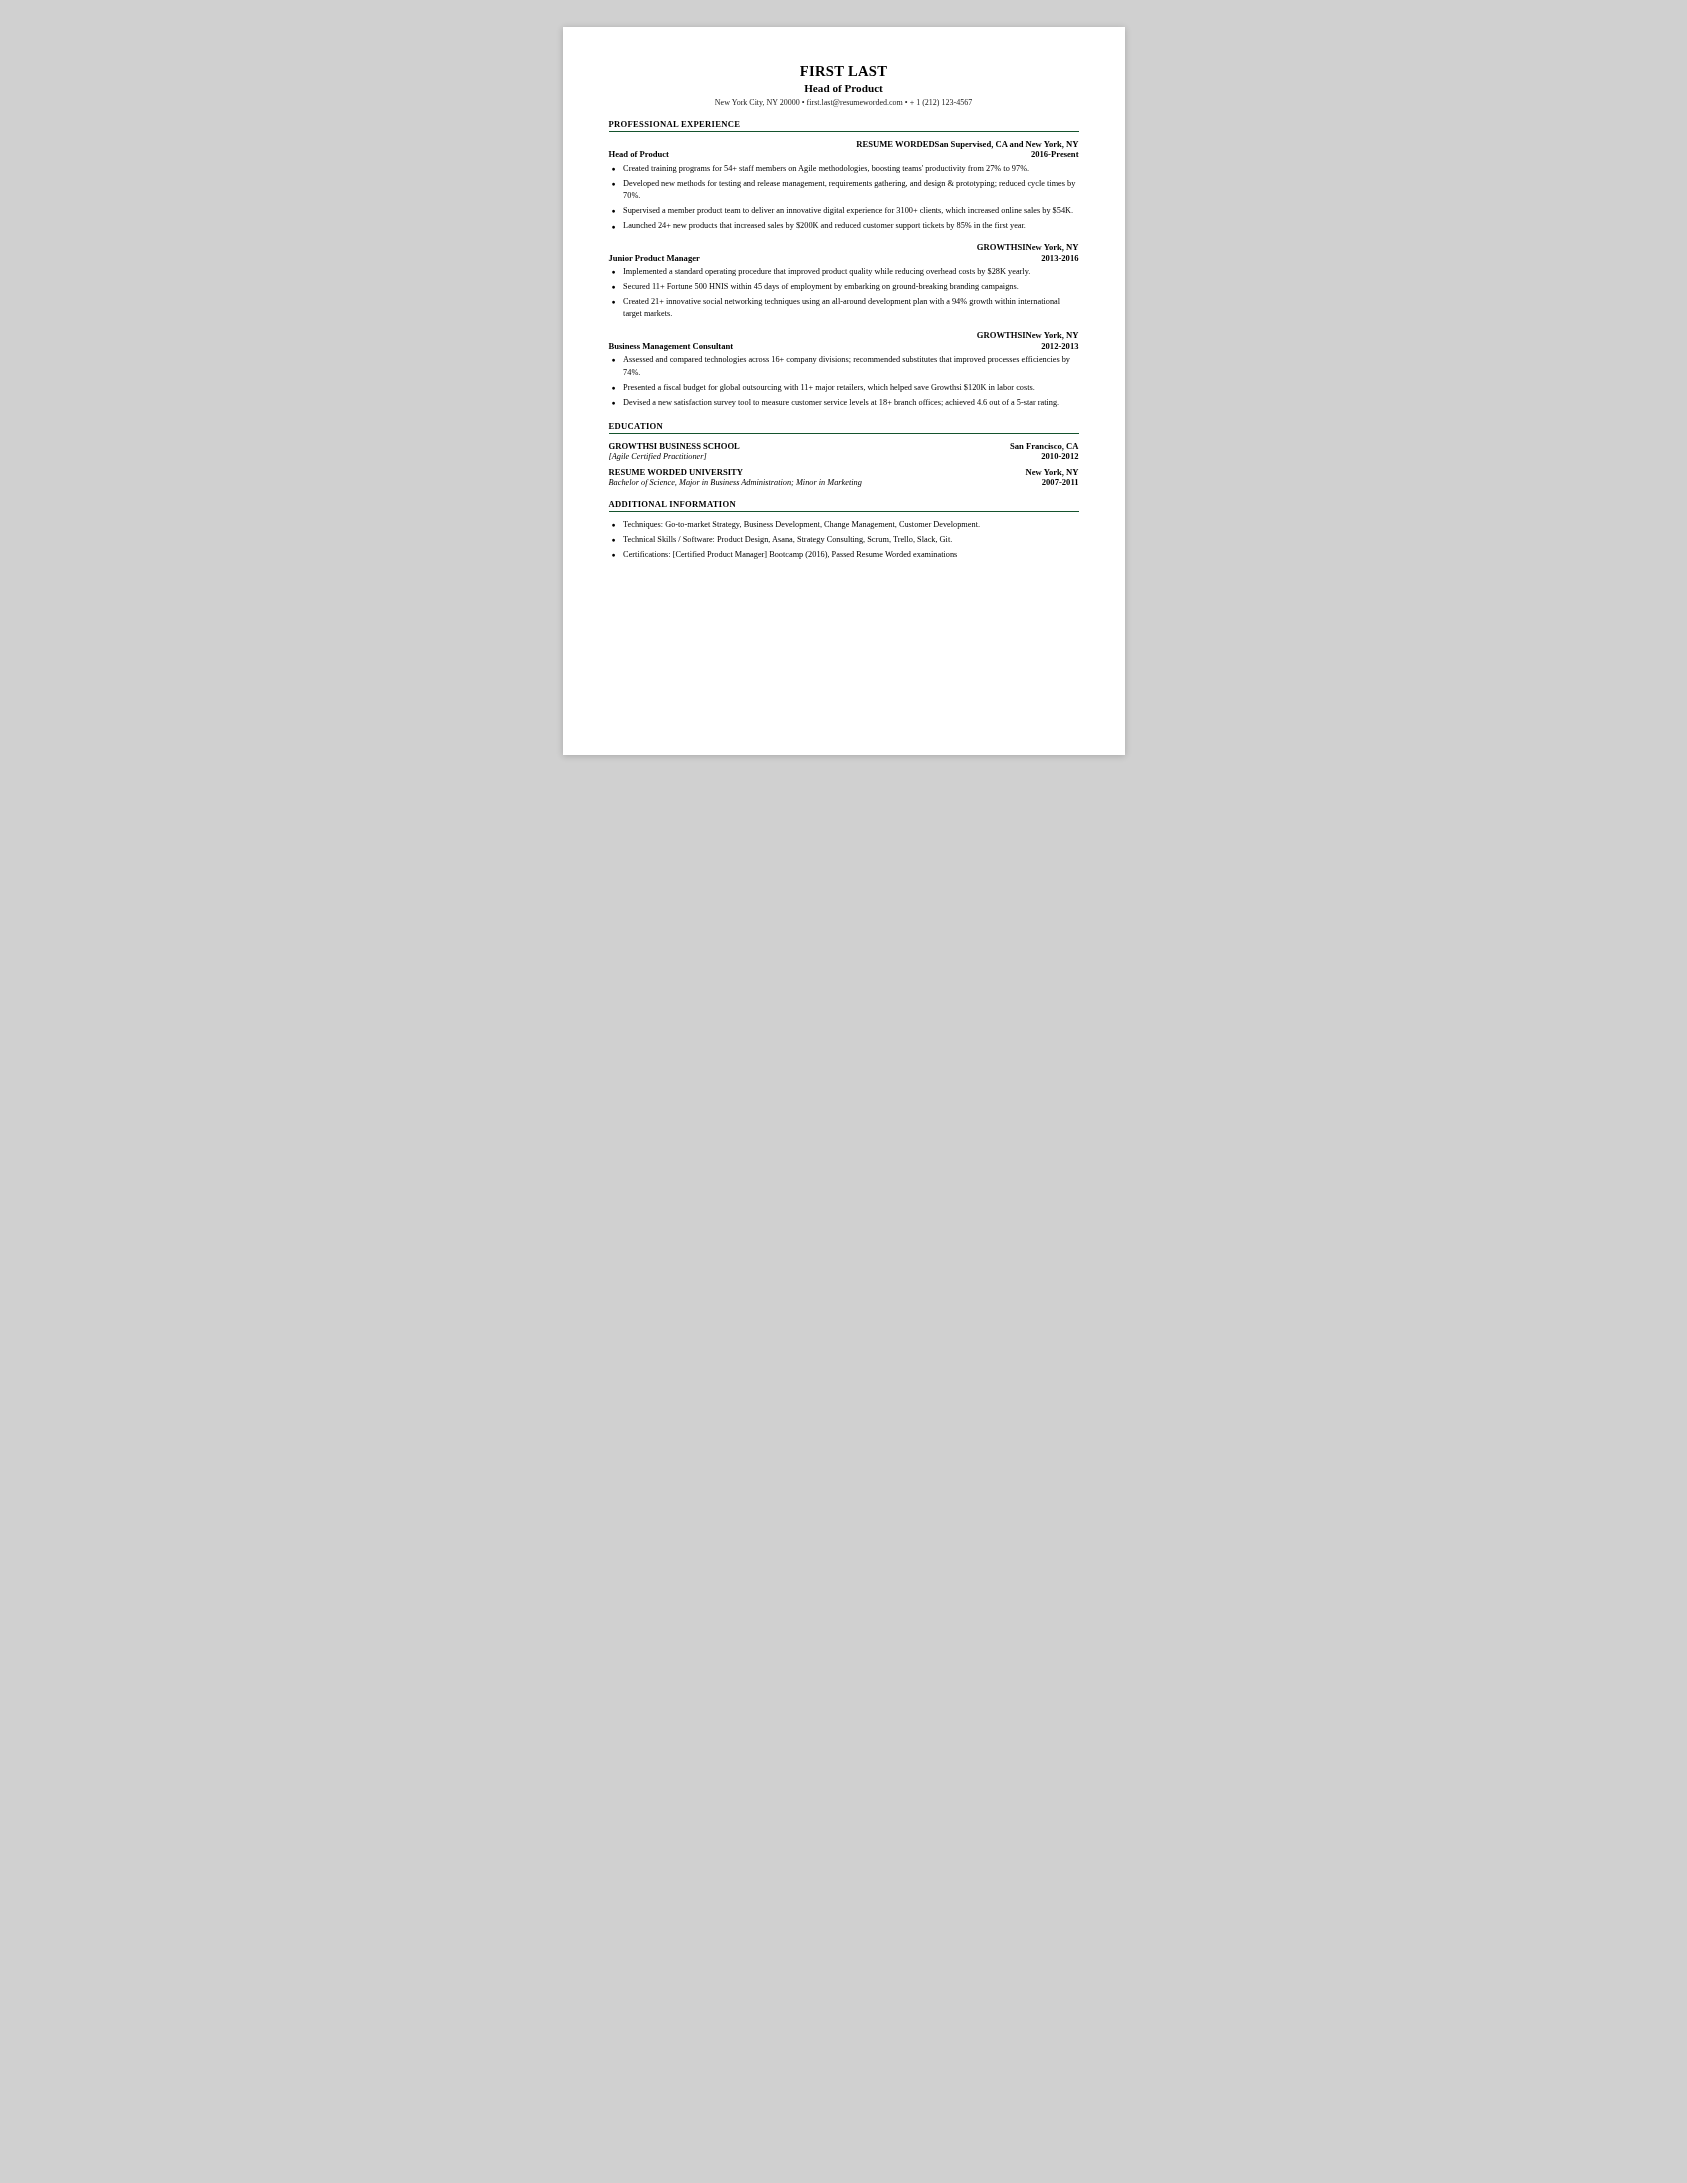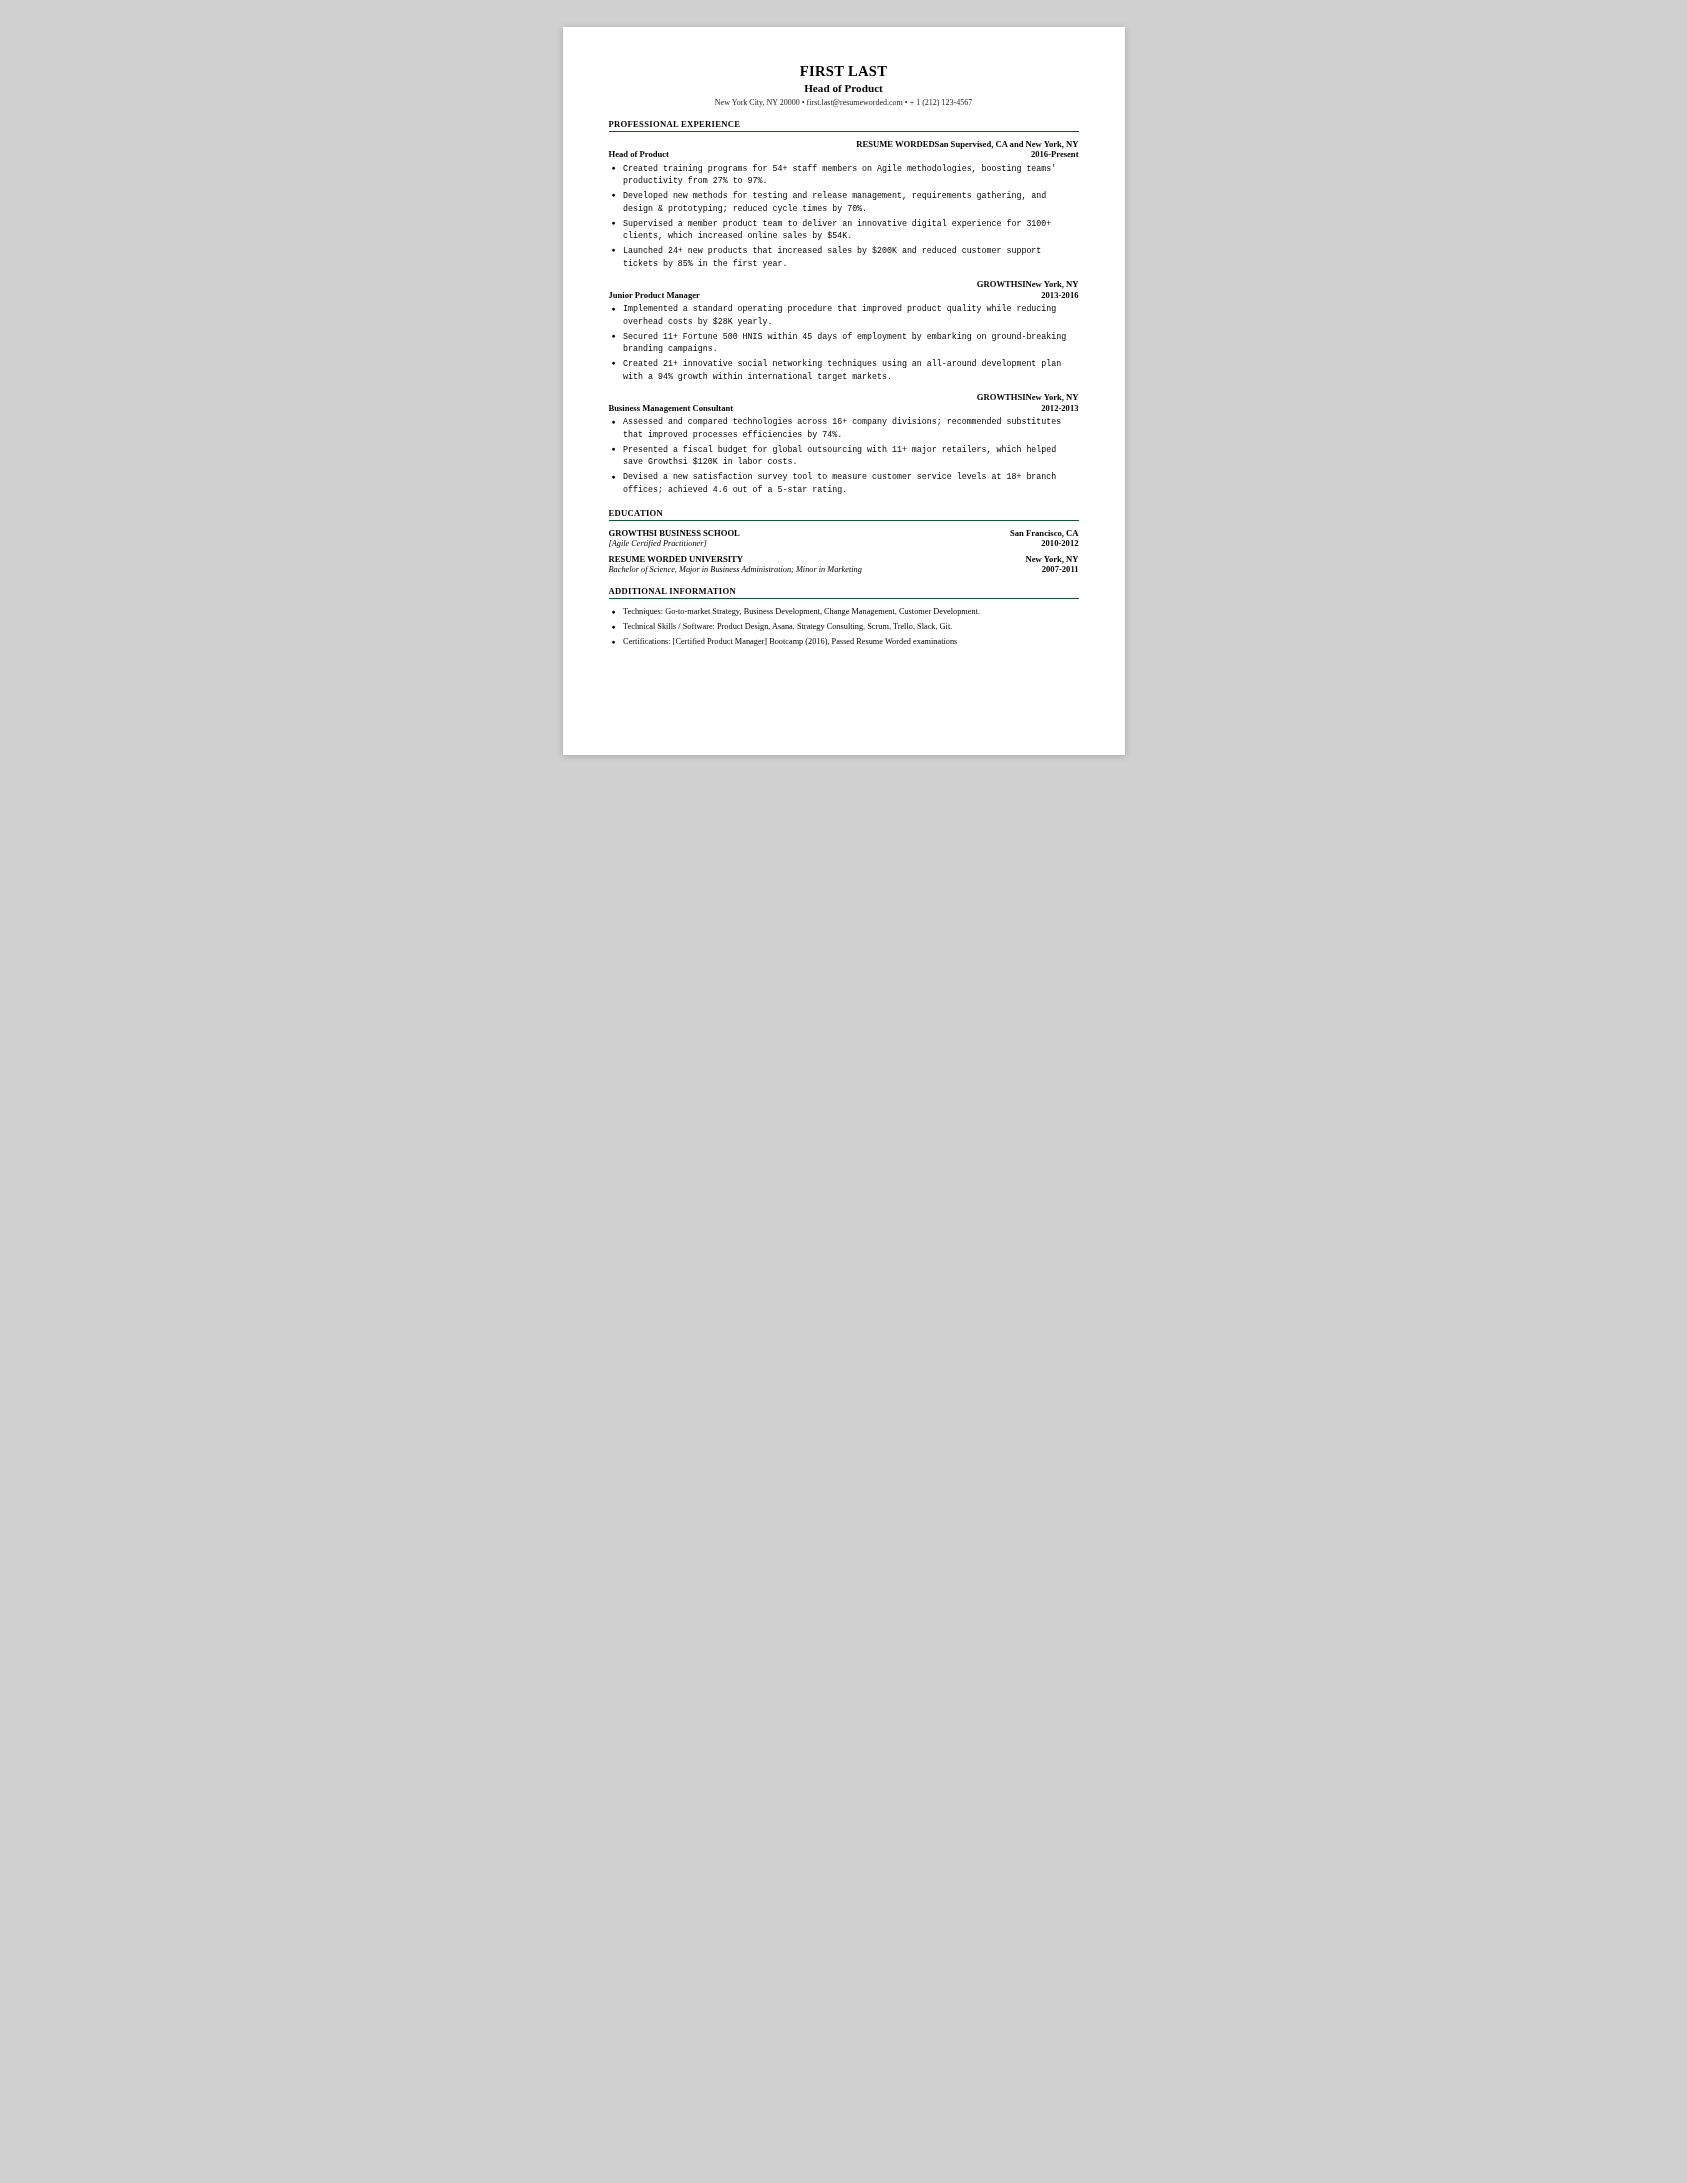--- a/index.html
+++ b/index.html
@@ -111,21 +111,20 @@
       padding: 0;
       margin: 0;
     }
 
     .exp-bullets li {
       font-size: 8.3px;
       line-height: 1.5;
       margin-bottom: 2.6px;
       padding-left: 14.6px;
       position: relative;
-      font-family: Liberation Mono, monospace;
     }
 
     .exp-bullets li::before {
       content: "●";
       position: absolute;
       left: 3.3px;
       font-size: 6.6px;
       top: 1.3px;
     }
 

